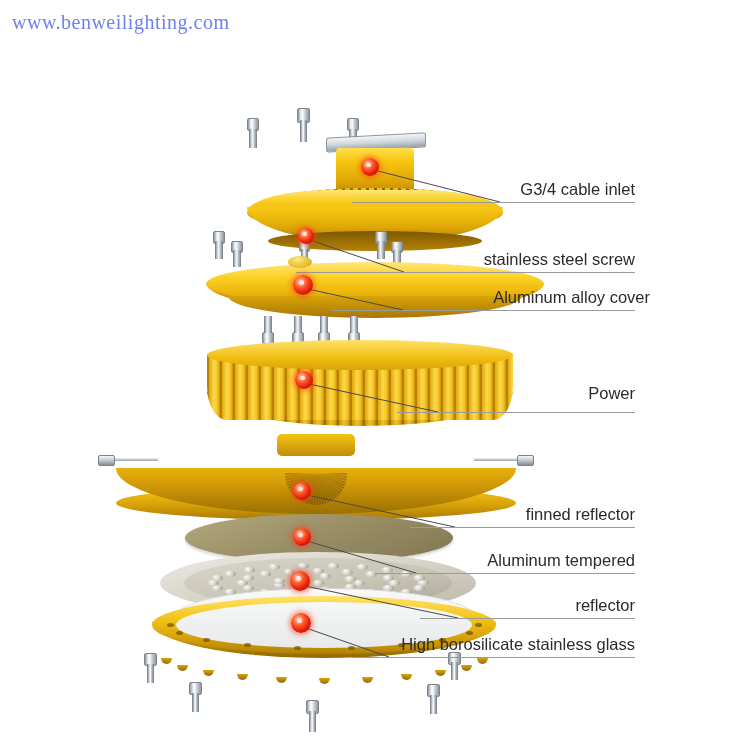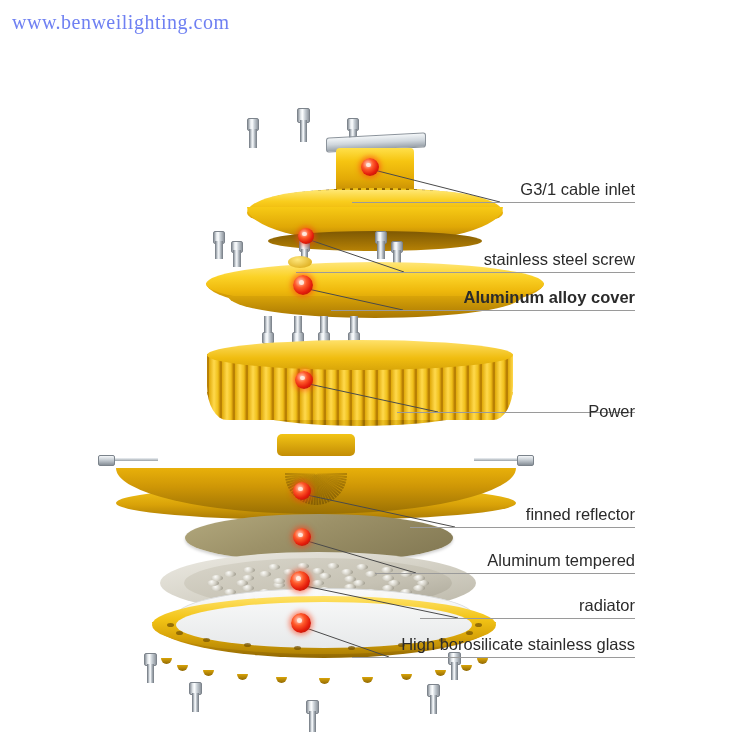--- a/index.html
+++ b/index.html
@@ -384,38 +384,38 @@
       <line x1="308" y1="289" x2="403" y2="310" stroke="#4a4a4a" stroke-width="1"></line>
       <line x1="309" y1="384" x2="438" y2="412" stroke="#4a4a4a" stroke-width="1"></line>
       <line x1="307" y1="495" x2="455" y2="527" stroke="#4a4a4a" stroke-width="1"></line>
       <line x1="307" y1="541" x2="416" y2="573" stroke="#4a4a4a" stroke-width="1"></line>
       <line x1="305" y1="586" x2="458" y2="618" stroke="#4a4a4a" stroke-width="1"></line>
       <line x1="306" y1="628" x2="389" y2="657" stroke="#4a4a4a" stroke-width="1"></line>
     </svg>
 
   <div id="callouts">
       <div class="rule" style="left: 352px; top: 202px; width: 283px; border-top-color: rgb(154, 154, 154);"></div>
-      <div class="label" style="left: 352px; width: 283px; top: 180px;">G3/1 cable inlet</div>
+      <div class="label" style="left: 352px; width: 283px; top: 180px;">G3/4 cable inlet</div>
       <div class="dot" style="left: 361px; top: 158px; width: 18px; height: 18px;"></div>
       <div class="rule" style="left: 296px; top: 272px; width: 339px; border-top-color: rgb(154, 154, 154);"></div>
       <div class="label" style="left: 296px; width: 339px; top: 250px;">stainless steel screw</div>
       <div class="dot" style="left: 298px; top: 228px; width: 16px; height: 16px;"></div>
       <div class="rule" style="left: 331px; top: 310px; width: 304px; border-top-color: rgb(154, 154, 154);"></div>
-      <div class="label" style="left: 331px; width: 304px; top: 288px; font-weight: bold;">Aluminum alloy cover</div>
+      <div class="label" style="left: 346px; width: 304px; top: 288px;">Aluminum alloy cover</div>
       <div class="dot" style="left: 293px; top: 275px; width: 20px; height: 20px;"></div>
       <div class="rule" style="left: 397px; top: 412px; width: 238px; border-top-color: rgb(154, 154, 154);"></div>
-      <div class="label" style="left: 397px; width: 238px; top: 402px;">Power</div>
+      <div class="label" style="left: 397px; width: 238px; top: 384px;">Power</div>
       <div class="dot" style="left: 295px; top: 371px; width: 18px; height: 18px;"></div>
       <div class="rule" style="left: 410px; top: 527px; width: 225px; border-top-color: rgb(154, 154, 154);"></div>
       <div class="label" style="left: 410px; width: 225px; top: 505px;">finned reflector</div>
       <div class="dot" style="left: 293px; top: 482px; width: 18px; height: 18px;"></div>
       <div class="rule" style="left: 375px; top: 573px; width: 260px; border-top-color: rgb(154, 154, 154);"></div>
       <div class="label" style="left: 375px; width: 260px; top: 551px;">Aluminum tempered</div>
       <div class="dot" style="left: 293px; top: 528px; width: 18px; height: 18px;"></div>
       <div class="rule" style="left: 420px; top: 618px; width: 215px; border-top-color: rgb(154, 154, 154);"></div>
-      <div class="label" style="left: 420px; width: 215px; top: 596px;">radiator</div>
+      <div class="label" style="left: 420px; width: 215px; top: 596px;">reflector</div>
       <div class="dot" style="left: 290px; top: 571px; width: 20px; height: 20px;"></div>
       <div class="rule" style="left: 352px; top: 657px; width: 283px; border-top-color: rgb(154, 154, 154);"></div>
       <div class="label" style="left: 352px; width: 283px; top: 635px;">High borosilicate stainless glass</div>
       <div class="dot" style="left: 291px; top: 613px; width: 20px; height: 20px;"></div>
     </div>
 
 </div>
 
 </body></html>

